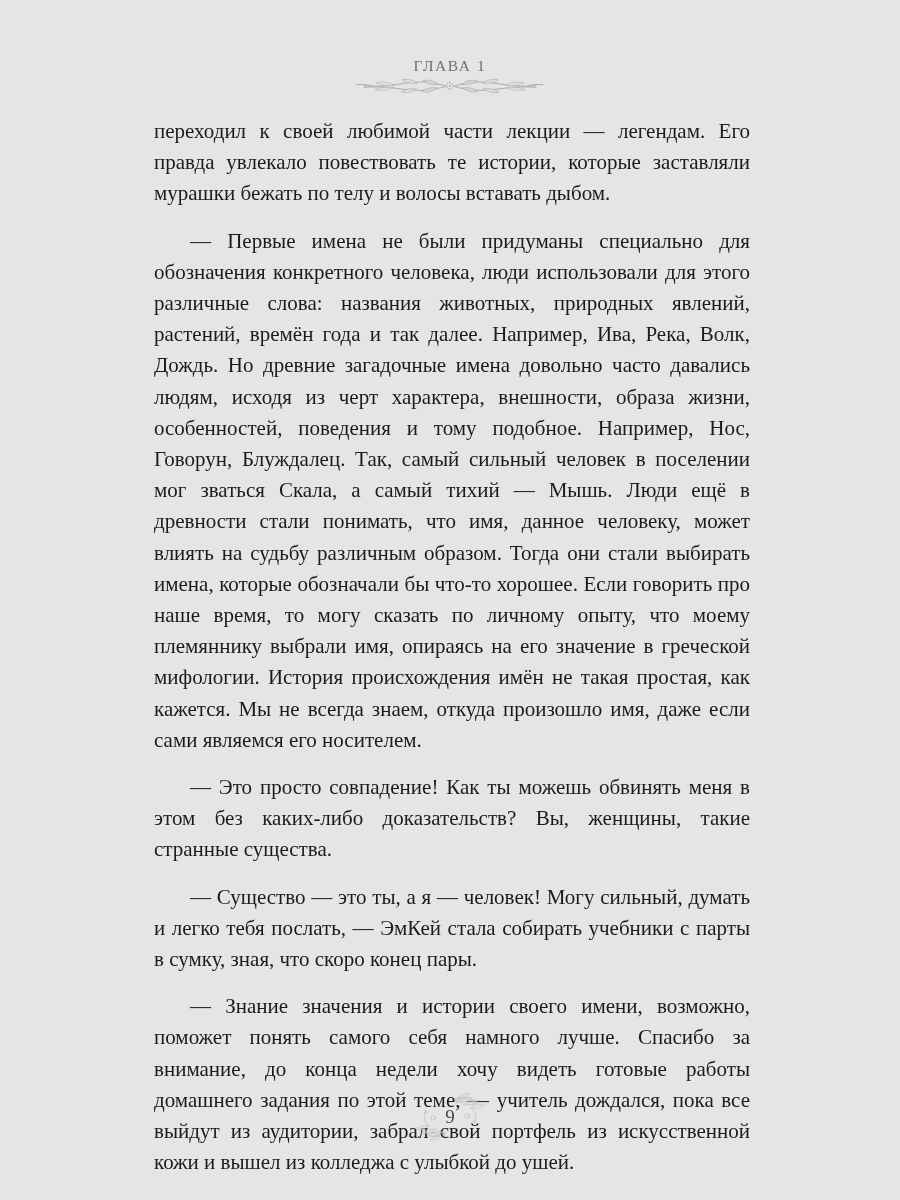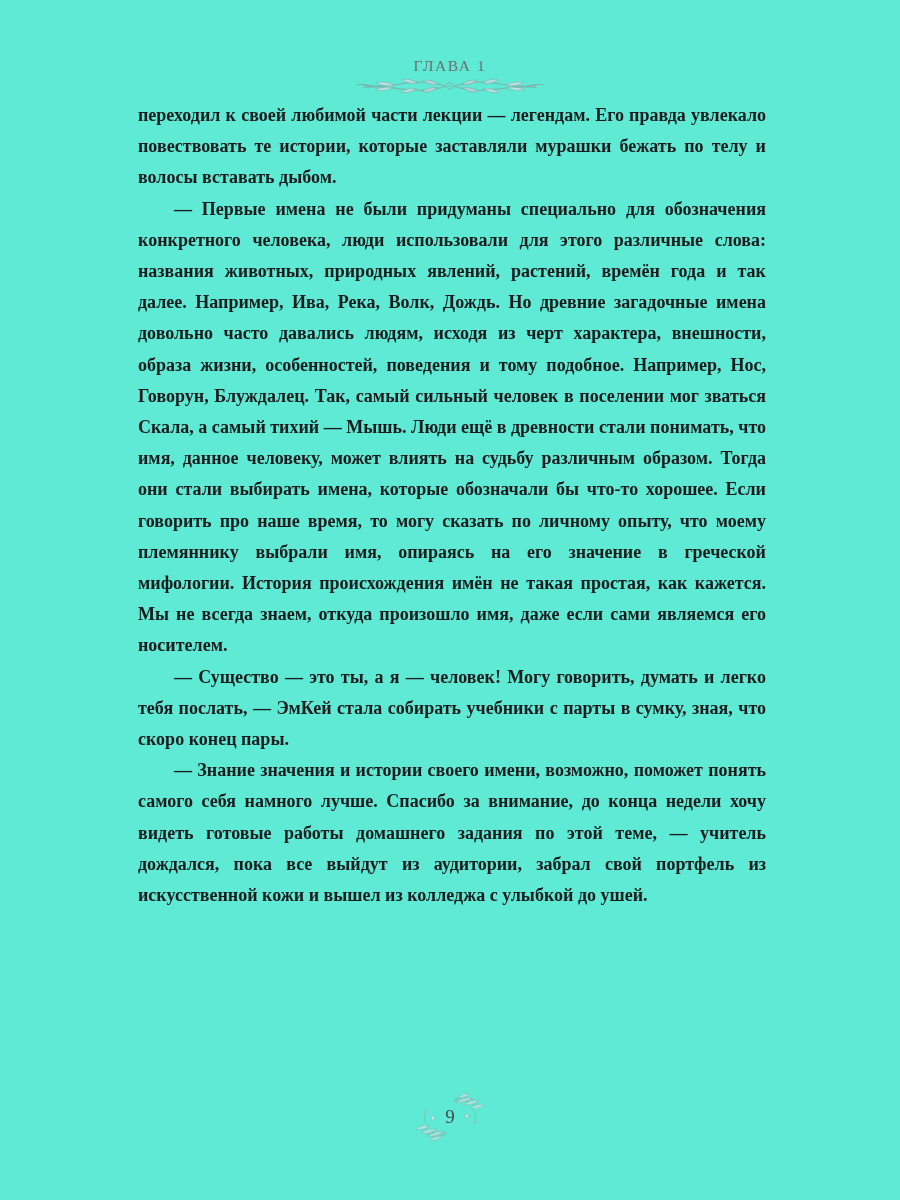--- a/index.html
+++ b/index.html
@@ -15,21 +15,21 @@
     font-family: "Liberation Serif", "DejaVu Serif", serif;
     color: #1a1a1a;
     position: relative;
   }
 
   .page {
     position: relative;
     width: 900px;
     height: 1200px;
     box-sizing: border-box;
-    background: #5eead4;
+    background: #e5e5e5;
   }
 
   
   .chapter-head {
     position: absolute;
     top: 58px;
     left: 0;
     width: 900px;
     text-align: center;
     user-select: none;
@@ -51,29 +51,29 @@
   }
 
   
   .textblock {
     position: absolute;
     left: 138px;
     top: 100px;
     width: 628px;
   }
   .textblock p {
-    margin: 0;
-    font-size: 18px;
+    margin: 16px;
+    font-size: 21px;
     line-height: 31.2px;
     text-align: justify;
     text-justify: inter-word;
     text-indent: 36px;
     hyphens: manual;
     color: #1b1b1d;
-    font-weight: 700;
+    font-weight: 400;
   }
   .textblock p.noindent {
     text-indent: 0;
   }
 
   
   .folio {
     position: absolute;
     left: 0;
     bottom: 52px;
@@ -140,21 +140,22 @@
         <path d="M44 9.2 C39 6.2, 32 5.6, 26 6.6 C31 9.6, 38 10.4, 44 9.2 Z" fill="#e2e2e6" stroke-width="0.5"></path>
         <path d="M43 11.6 C38 14.4, 31 15.0, 25 14.0 C30 11.2, 37 10.6, 43 11.6 Z" fill="#e2e2e6" stroke-width="0.5"></path>
         <path d="M22 10.2 C18 8.4, 12 8.0, 7 8.8"></path>
       </g>
     </svg>
   </div>
 
   <div class="textblock">
     <p class="noindent">переходил к своей любимой части лекции — легендам. Его правда увлекало повествовать те истории, которые заставляли мурашки бежать по телу и волосы вставать дыбом.</p>
     <p>— Первые имена не были придуманы специально для обозначения конкретного человека, люди использовали для этого различные слова: названия животных, природных явлений, растений, времён года и так далее. Например, Ива, Река, Волк, Дождь. Но древние загадочные имена довольно часто давались людям, исходя из черт характера, внешности, образа жизни, особенностей, поведения и тому подобное. Например, Нос, Говорун, Блуждалец. Так, самый сильный человек в поселении мог зваться Скала, а самый тихий — Мышь. Люди ещё в древности стали понимать, что имя, данное человеку, может влиять на судьбу различным образом. Тогда они стали выбирать имена, которые обозначали бы что-то хорошее. Если говорить про наше время, то могу сказать по личному опыту, что моему племяннику выбрали имя, опираясь на его значение в греческой мифологии. История происхождения имён не такая простая, как кажется. Мы не всегда знаем, откуда произошло имя, даже если сами являемся его носителем.</p>
-    <p>— Существо — это ты, а я — человек! Могу говорить, думать и легко тебя послать, — ЭмКей стала собирать учебники с парты в сумку, зная, что скоро конец пары.</p>
+    <p>— Это просто совпадение! Как ты можешь обвинять меня в этом без каких-либо доказательств? Вы, женщины, такие странные существа.</p>
+    <p>— Существо — это ты, а я — человек! Могу сильный, думать и легко тебя послать, — ЭмКей стала собирать учебники с парты в сумку, зная, что скоро конец пары.</p>
     <p>— Знание значения и истории своего имени, возможно, поможет понять самого себя намного лучше. Спасибо за внимание, до конца недели хочу видеть готовые работы домашнего задания по этой теме, — учитель дождался, пока все выйдут из аудитории, забрал свой портфель из искусственной кожи и вышел из колледжа с улыбкой до ушей.</p>
   </div>
 
   <div class="folio">
     <span class="folio-wrap">
       <svg class="folio-ornament" width="88" height="54" viewBox="0 0 88 54">
         <g stroke="#8e8e93" fill="none" stroke-linecap="round">
 
           <path d="M48 11 C56 9, 64 11, 69 16" stroke-width="0.8"></path>
           <path d="M49 9 C57 6.5, 66 8, 72 13" stroke-width="0.7"></path>

